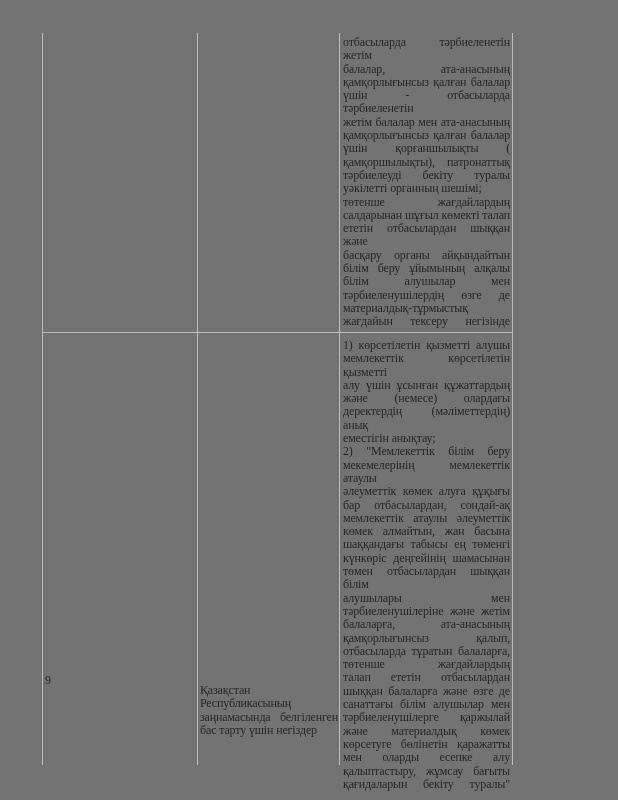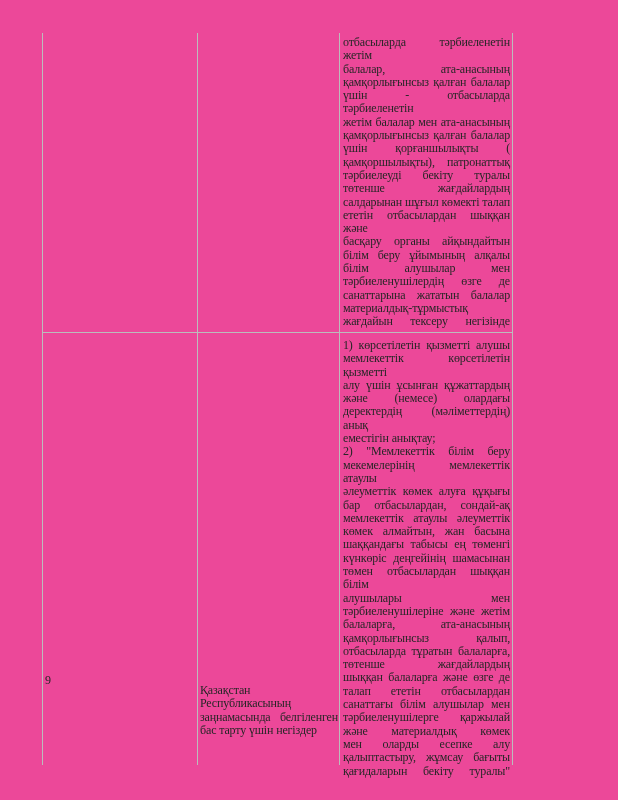--- a/index.html
+++ b/index.html
@@ -1,20 +1,20 @@
 <!DOCTYPE html>
 <html><head>
 <meta charset="utf-8">
 <style>
   html, body { margin: 0; padding: 0; background: #ffffff; }
   .page {
     position: relative;
     width: 618px;
     height: 800px;
-    background: #ec4899;
+    background: #737373;
     font-family: "Liberation Serif", "DejaVu Serif", serif;
     color: #262626;
     overflow: hidden;
   }
   .vline {
     position: absolute;
     top: 33px;
     height: 732px;
     width: 1px;
     background: #bcbcbc;
@@ -63,28 +63,28 @@
   <div class="cell cell-r8c3">
       <div>отбасыларда тәрбиеленетін жетім</div>
       <div>балалар, ата-анасының</div>
       <div>қамқорлығынсыз қалған балалар</div>
       <div>үшін - отбасыларда тәрбиеленетін</div>
       <div>жетім балалар мен ата-анасының</div>
       <div>қамқорлығынсыз қалған балалар</div>
       <div>үшін қорғаншылықты (</div>
       <div>қамқоршылықты), патронаттық</div>
       <div>тәрбиелеуді бекіту туралы</div>
+      <div class="para-end">уәкілетті органның шешімі;</div>
       <div>төтенше жағдайлардың</div>
       <div>салдарынан шұғыл көмекті талап</div>
       <div>ететін отбасылардан шыққан және</div>
       <div>басқару органы айқындайтын</div>
       <div>білім беру ұйымының алқалы</div>
       <div>білім алушылар мен</div>
       <div>тәрбиеленушілердің өзге де</div>
-      <div>санаттарына жататын балалар</div>
       <div>материалдық-тұрмыстық</div>
       <div>жағдайын тексеру негізінде</div>
     </div>
 
   <div class="cell cell-num">9</div>
 
   <div class="cell cell-r9c2">
       <div>Қазақстан Республикасының</div>
       <div>заңнамасында белгіленген</div>
       <div class="para-end">бас тарту үшін негіздер</div>
@@ -105,23 +105,24 @@
       <div>көмек алмайтын, жан басына</div>
       <div>шаққандағы табысы ең төменгі</div>
       <div>күнкөріс деңгейінің шамасынан</div>
       <div>төмен отбасылардан шыққан білім</div>
       <div>алушылары мен</div>
       <div>тәрбиеленушілеріне және жетім</div>
       <div>балаларға, ата-анасының</div>
       <div>қамқорлығынсыз қалып,</div>
       <div>отбасыларда тұратын балаларға,</div>
       <div>төтенше жағдайлардың</div>
+      <div>талап ететін отбасылардан</div>
       <div>шыққан балаларға және өзге де</div>
-      <div>талап ететін отбасылардан</div>
       <div>санаттағы білім алушылар мен</div>
       <div>тәрбиеленушілерге қаржылай</div>
       <div>және материалдық көмек</div>
+      <div>көрсетуге бөлінетін қаражатты</div>
       <div>мен оларды есепке алу</div>
       <div>қалыптастыру, жұмсау бағыты</div>
       <div>қағидаларын бекіту туралы"</div>
     </div>
 
 </div>
 
 </body></html>

